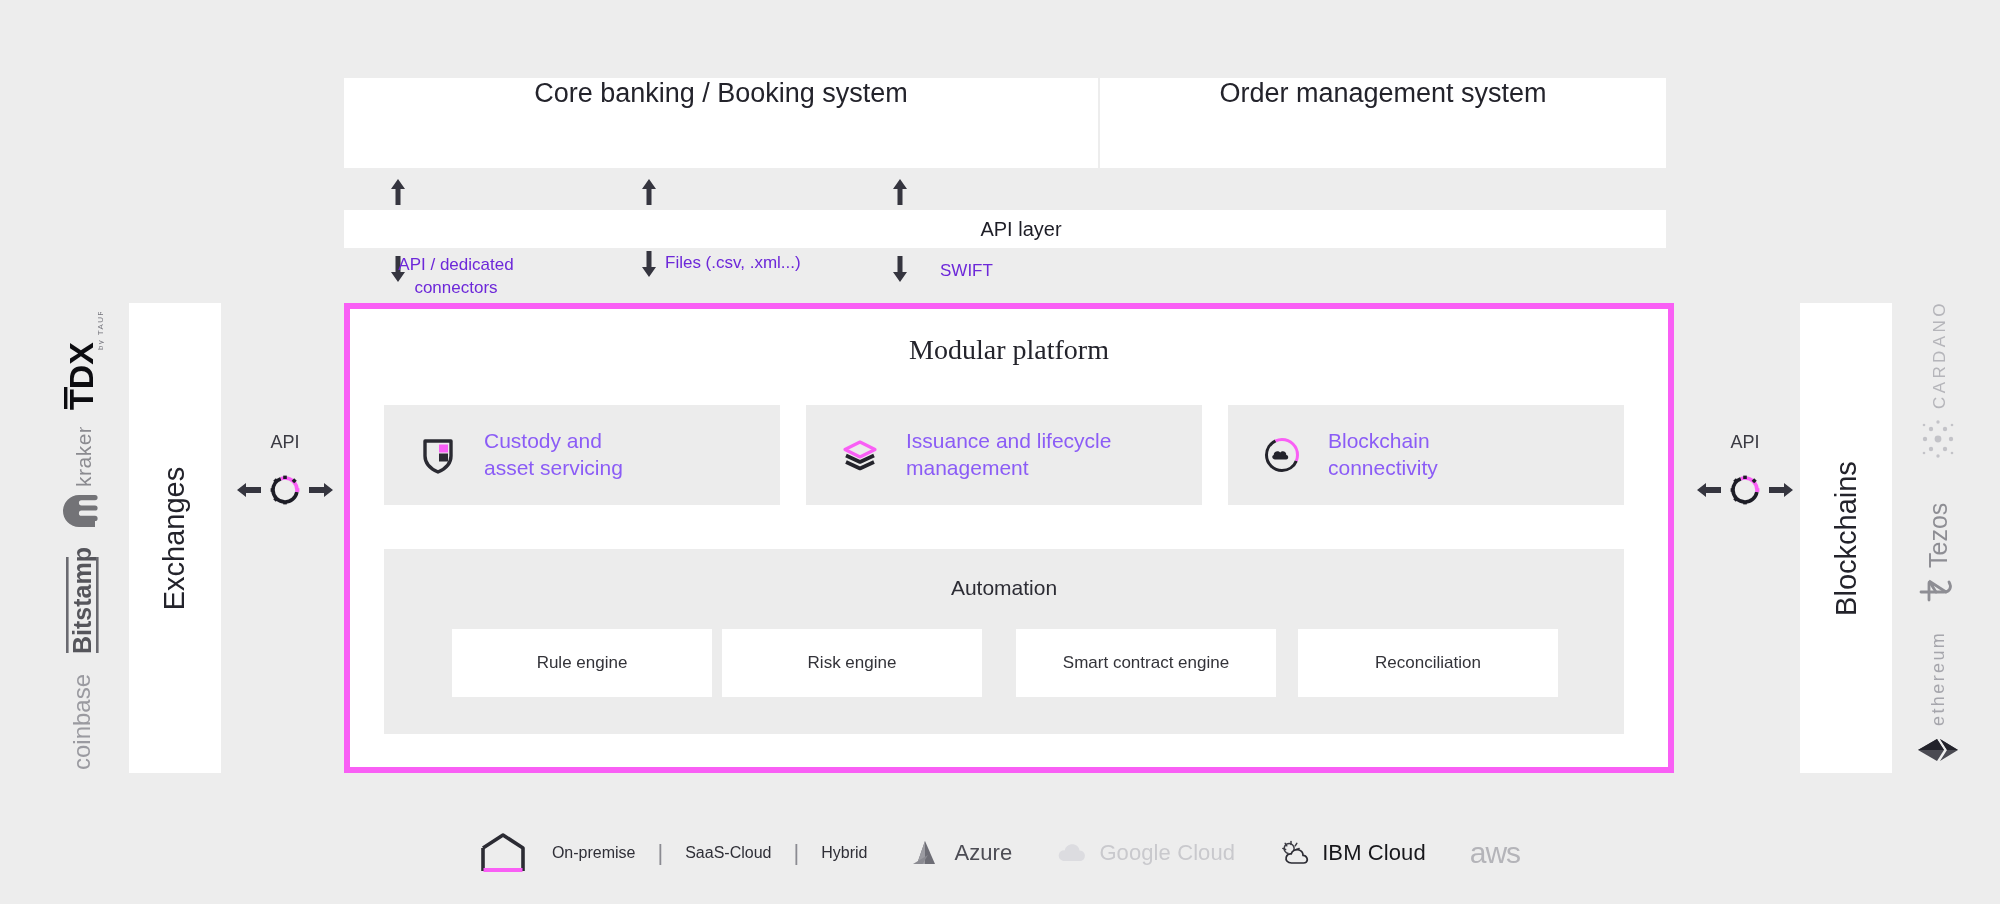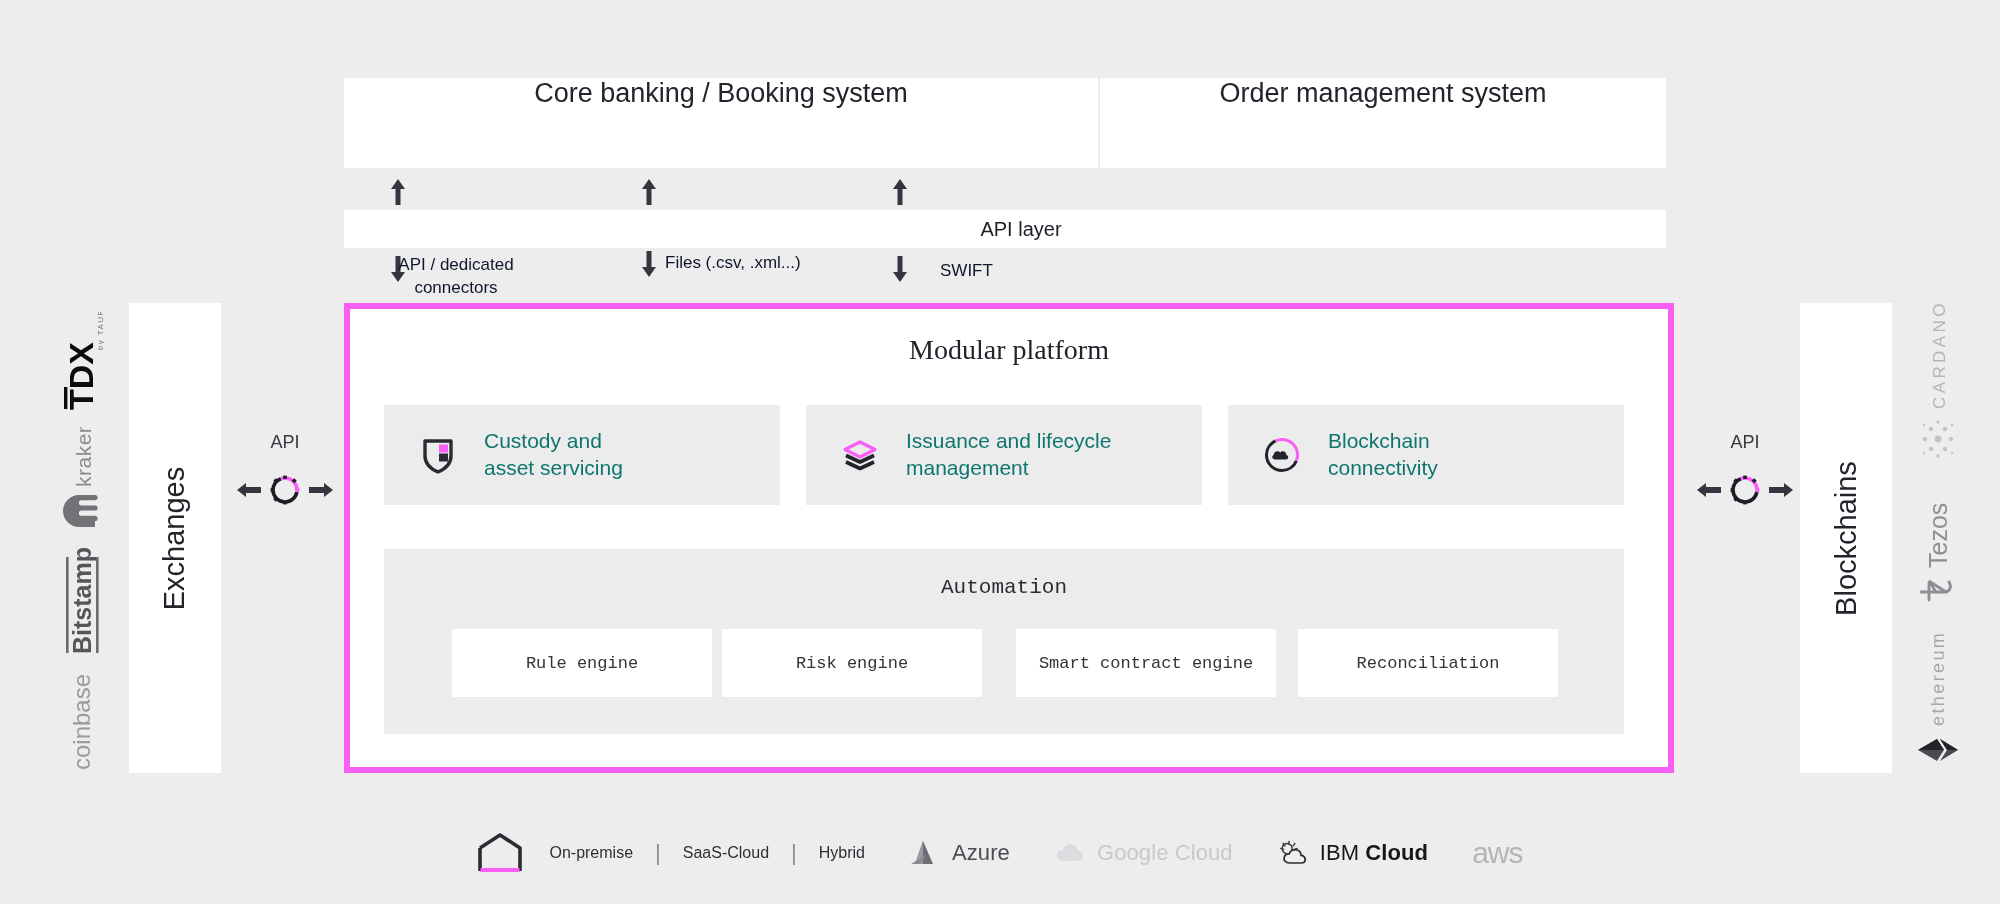--- a/index.html
+++ b/index.html
@@ -38,21 +38,21 @@
 
   
   .arrow-up, .arrow-down {
     position: absolute; width: 16px; height: 28px;
   }
   .arrow-up svg, .arrow-down svg { width: 100%; height: 100%; display: block; }
 
   
   .conn-label {
     position: absolute;
-    font-size: 17px; color: #0f172a; line-height: 1.35;
+    font-size: 17px; color: #6d28d9; line-height: 1.35;
     text-align: center;
   }
 
   
   #platform {
     position: absolute; left: 344px; top: 303px; width: 1330px; height: 470px;
     border: 6px solid #f95ff5;
     background: #ffffff;
   }
   #platform-title {
@@ -64,30 +64,29 @@
   .module-card {
     position: absolute; top: 96px; height: 100px;
     background: #ececec;
     display: flex; align-items: center;
     padding-left: 34px; gap: 26px;
   }
   #mod-0 { left: 34px;  width: 396px; }
   #mod-1 { left: 456px; width: 396px; }
   #mod-2 { left: 878px; width: 396px; }
   .module-label {
-    font-size: 21px; color: #0f766e; line-height: 1.27;
+    font-size: 21px; color: #8b5cf6; line-height: 1.27;
   }
   .module-icon { width: 40px; height: 40px; flex: 0 0 40px; }
   .module-icon svg { width: 100%; height: 100%; display: block; }
 
   
   #automation {
     position: absolute; left: 34px; top: 240px; width: 1240px; height: 185px;
     background: #ececec;
-    font-family: Liberation Mono, monospace;
   }
   #automation-title {
     position: absolute; left: 0; top: 27px; width: 100%;
     text-align: center; font-size: 21px; color: #2c2c34;
   }
   .auto-card {
     position: absolute; top: 80px; height: 68px;
     background: #ffffff;
     display: flex; align-items: center; justify-content: center;
     font-size: 17px; color: #333339;
@@ -153,21 +152,21 @@
   .cloud-logo {
     display: flex; align-items: center; gap: 9px;
     margin-left: 44px;
   }
   .cloud-logo-mark { width: 34px; height: 30px; }
   .cloud-logo-mark svg { width: 100%; height: 100%; display: block; }
   .cloud-logo-text { font-size: 22px; letter-spacing: .1px; }
   .txt-azure  { color: #4c4c54; }
   .txt-google { color: #c9c9cd; }
   .txt-ibm    { color: #17171b; }
-  .txt-ibm b  { font-weight: 700; margin-top: 37px; }
+  .txt-ibm b  { font-weight: 400; margin-top: 37px; }
   .txt-aws    { color: #b4b4b9; font-size: 30px; font-weight: 500; letter-spacing: -1px; }
 </style>
 </head>
 <body>
 
 <div id="canvas">
 
   <div class="sys-box" id="core-banking">
     <span>Core banking / Booking system</span>
   </div>

